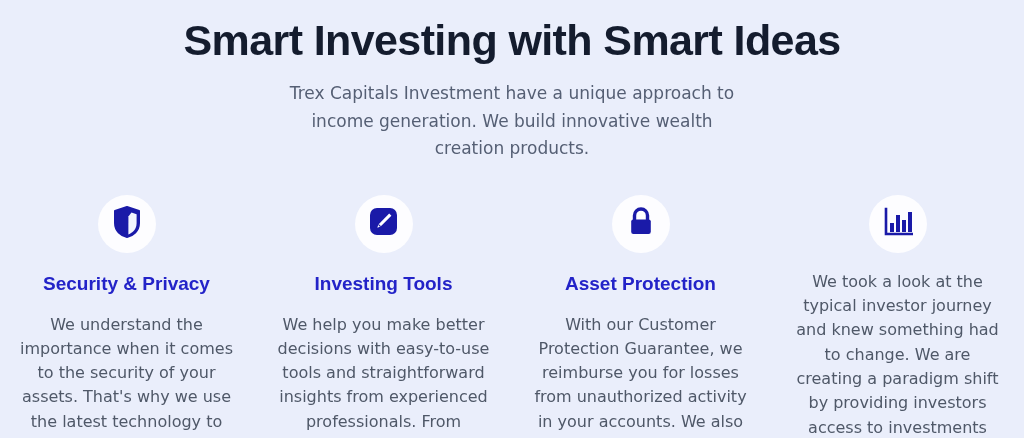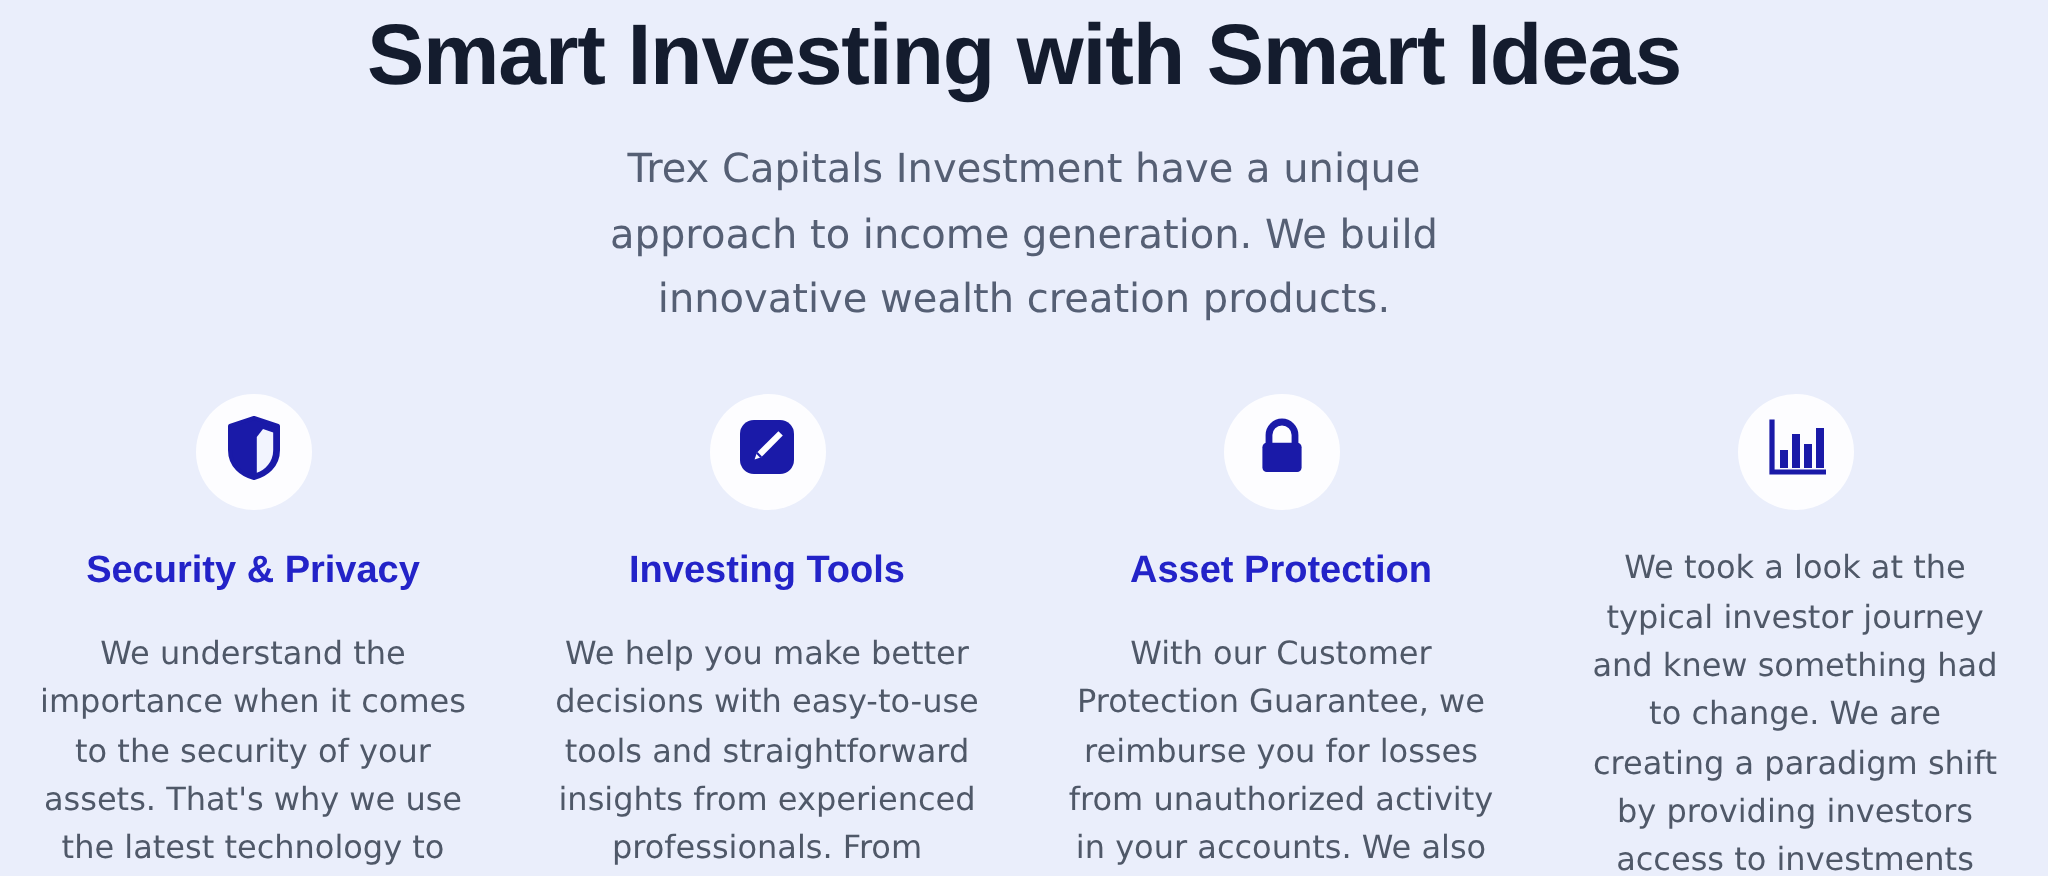--- a/index.html
+++ b/index.html
@@ -27,28 +27,28 @@
     color: #5b5fc0;
     margin: 6px 0 0 0;
     line-height: 1.2;
     font-family: "Liberation Sans", sans-serif;
   }
   .headline {
     text-align: center;
     font-size: 43px;
     font-weight: 700;
     color: #141c2e;
-    margin: 4px 0 0 0;
+    margin: 16px 0 0 0;
     letter-spacing: -0.6px;
     line-height: 1.12;
     font-family: "Liberation Sans", sans-serif;
   }
   .subhead {
     text-align: center;
-    font-size: 20px;
+    font-size: 17px;
     color: #555f74;
     margin: 16px auto 0 auto;
     width: 470px;
     line-height: 1.62;
     font-family: "DejaVu Sans", sans-serif;
   }
   .cards {
     display: flex;
     align-items: flex-start;
     margin-top: 32px;

